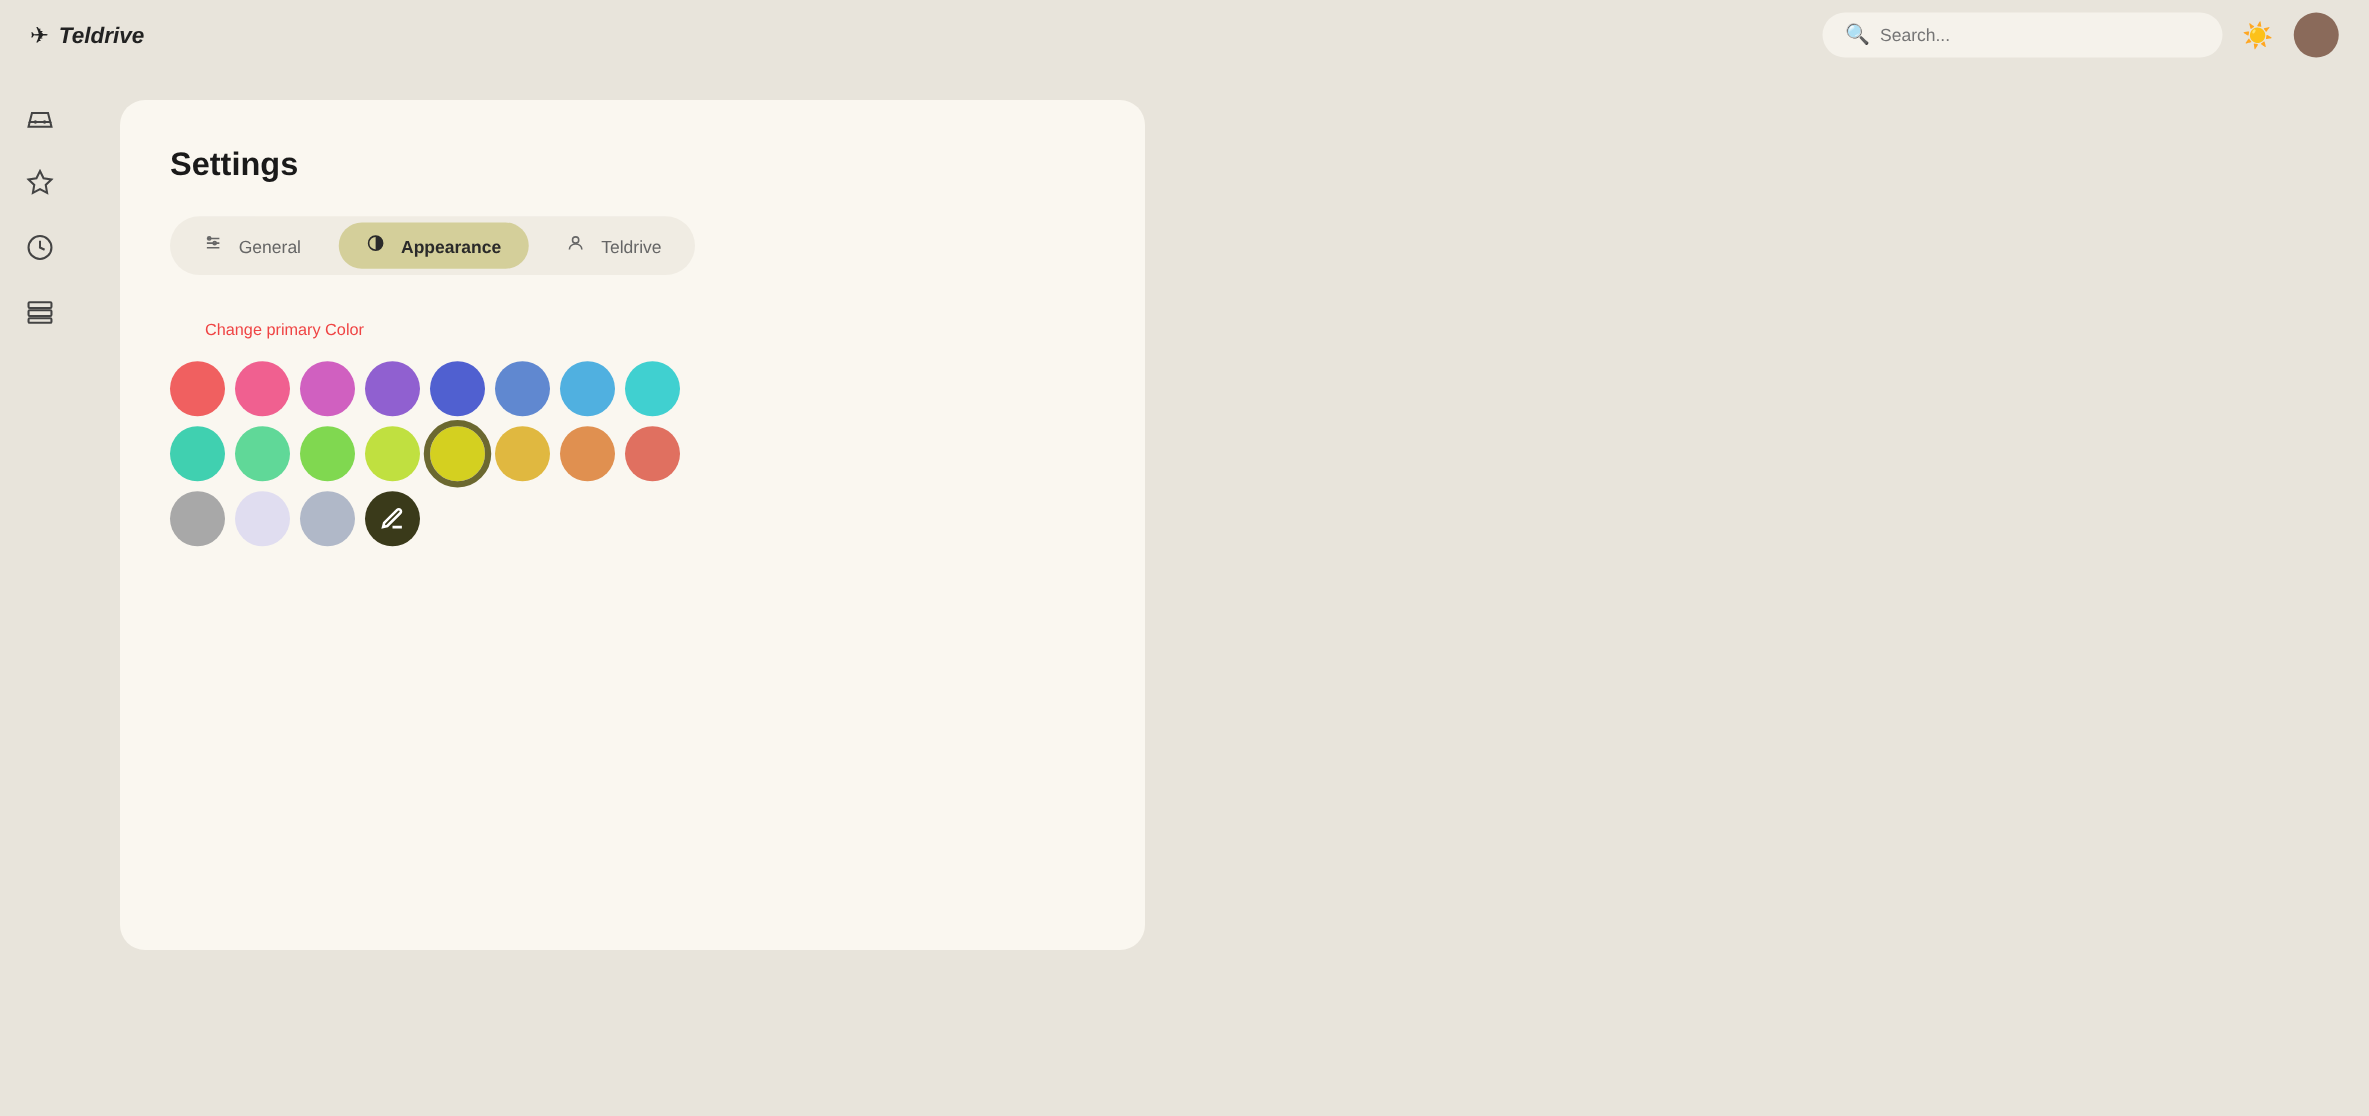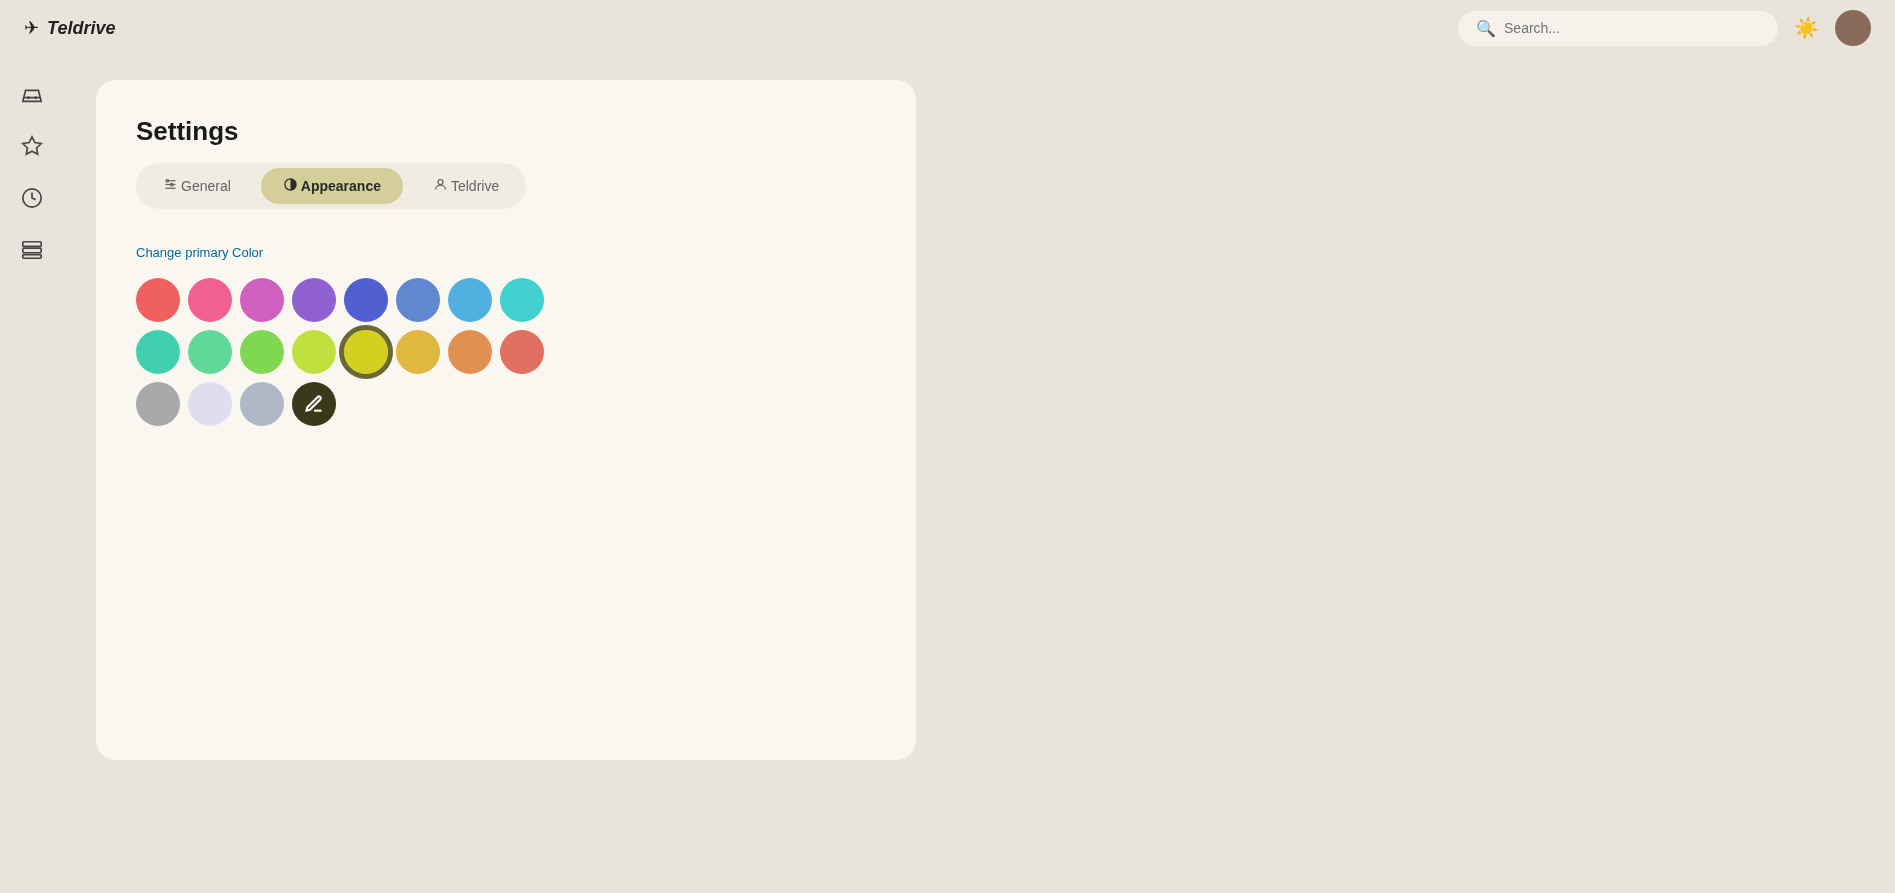--- a/index.html
+++ b/index.html
@@ -128,37 +128,37 @@
       border-radius: 20px;
       padding: 36px 40px;
       width: 820px;
       min-height: 680px;
     }
 
     .settings-title {
       font-size: 26px;
       font-weight: 700;
       color: #1a1a1a;
-      margin-bottom: 16px;
+      margin-bottom: 26px;
     }
 
     
     .tabs {
       display: flex;
       gap: 8px;
       margin-bottom: 36px;
       background: #f0ece3;
       border-radius: 32px;
       padding: 5px;
       width: fit-content;
     }
     .tab {
       display: flex;
       align-items: center;
-      gap: 3px;
+      gap: 13px;
       padding: 9px 22px;
       border-radius: 28px;
       font-size: 14px;
       cursor: pointer;
       border: none;
       background: transparent;
       color: #666;
       font-weight: 500;
       transition: background 0.15s;
     }
@@ -173,22 +173,23 @@
 
     
     .section-label {
       font-size: 17px;
       font-weight: 700;
       color: #1a1a1a;
       margin-bottom: 4px;
     }
     .section-sub {
       font-size: 13px;
-      color: #0369a1;
+      color: #ef4444;
       margin-bottom: 18px;
+      margin-left: 28px;
     }
 
     .color-grid {
       display: grid;
       grid-template-columns: repeat(8, 44px);
       gap: 8px;
     }
     .color-swatch {
       width: 44px;
       height: 44px;

